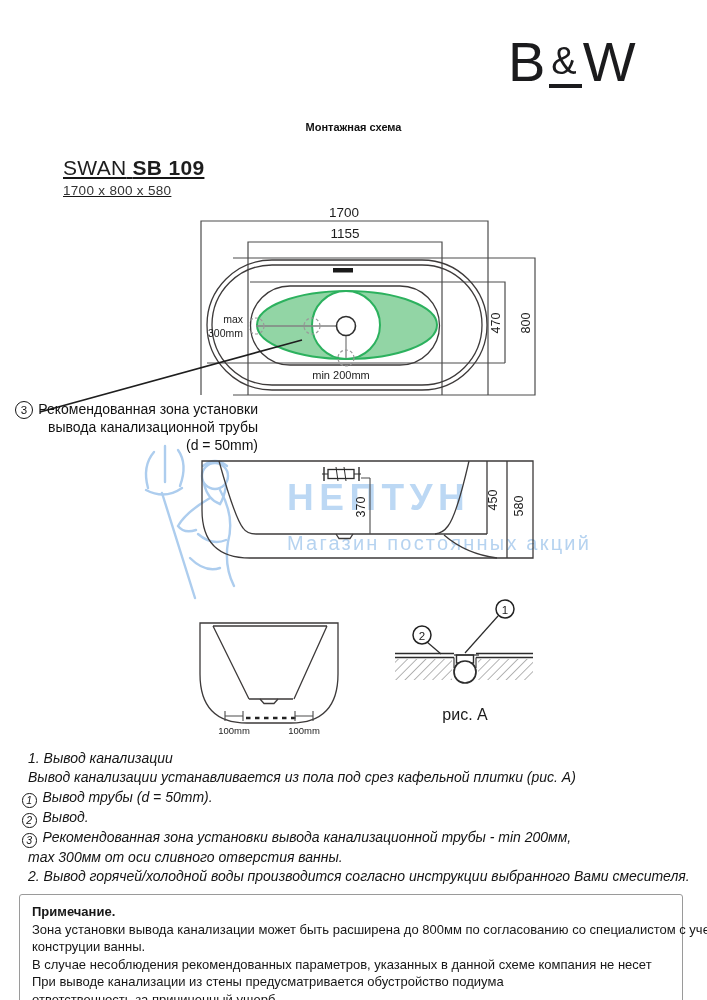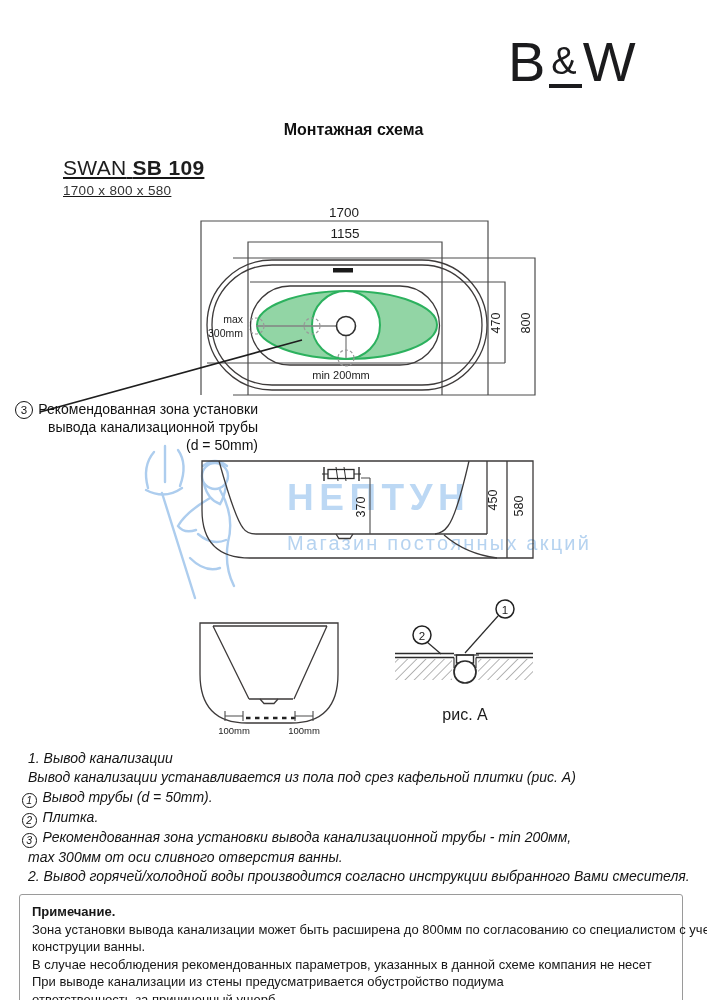--- a/index.html
+++ b/index.html
@@ -5,21 +5,21 @@
   html,body{margin:0;padding:0;background:#fff;}
   .page{position:relative;width:707px;height:1000px;background:#fff;overflow:hidden;
         font-family:"Liberation Sans","DejaVu Sans",sans-serif;color:#161616;margin-top:18px;}
   
   .logo{position:absolute;left:508px;top:16px;font-size:56px;line-height:1;color:#1b1b1d;
         letter-spacing:3px;font-weight:400;}
   .logo .amp{display:inline-block;font-size:38px;transform:translateY(-7px);
         border-bottom:4px solid #1b1b1d;padding:0 2px 4px;margin:0 1px;}
   
   .doc-title{position:absolute;left:0;top:103px;width:707px;text-align:center;
-        font-size:16px;font-weight:bold;color:#101010;}
+        font-size:11px;font-weight:bold;color:#101010;}
   .product{position:absolute;left:63px;top:138px;text-decoration:underline;}
   .product-name{font-size:21px;color:#1d1d1d;letter-spacing:.3px;}
   .product-name .bold{font-weight:bold;}
   .product-size{font-size:13.5px;color:#333;margin-top:3px;letter-spacing:.3px;}
   
   .abs{position:absolute;}
   svg text{font-family:"Liberation Sans","DejaVu Sans",sans-serif;fill:#1c1c1c;}
   .t-dim{font-size:13.5px;}
   .t-rot{font-size:12.5px;}
   .t-sm{font-size:10.5px;}
@@ -200,21 +200,21 @@
       <circle cx="422" cy="617" r="9" fill="#ffffff" stroke="#222222" stroke-width="1.5"></circle>
       <text class="t-call" x="422" y="621.5" text-anchor="middle">2</text>
     </g>
   </svg>
   <div class="fig-caption">рис. А</div>
 
   <div class="notes">
     <div class="nline">1. Вывод канализации</div>
     <div class="nline">Вывод канализации устанавливается из пола под срез кафельной плитки (рис. А)</div>
     <div class="nline nrow"><span class="circ">1</span><span>Вывод трубы (d = 50mm).</span></div>
-    <div class="nline nrow"><span class="circ">2</span><span>Плитка.</span></div>
+    <div class="nline nrow"><span class="circ">2</span><span>Вывод.</span></div>
     <div class="nline nrow"><span class="circ">3</span><span>Рекомендованная зона установки вывода канализационной трубы - min 200мм,</span></div>
     <div class="nline">max 300мм от оси сливного отверстия ванны.</div>
     <div class="nline">2. Вывод горячей/холодной воды производится согласно инструкции выбранного Вами смесителя.</div>
   </div>
 
   <div class="footnote">
     <div class="fn-title">Примечание.</div>
     <div class="fn-line">Зона установки вывода канализации может быть расширена до 800мм по согласованию со специалистом с учетом</div>
     <div class="fn-line">конструции ванны.</div>
     <div class="fn-line">В случае несоблюдения рекомендованных параметров, указанных в данной схеме компания не несет</div>

